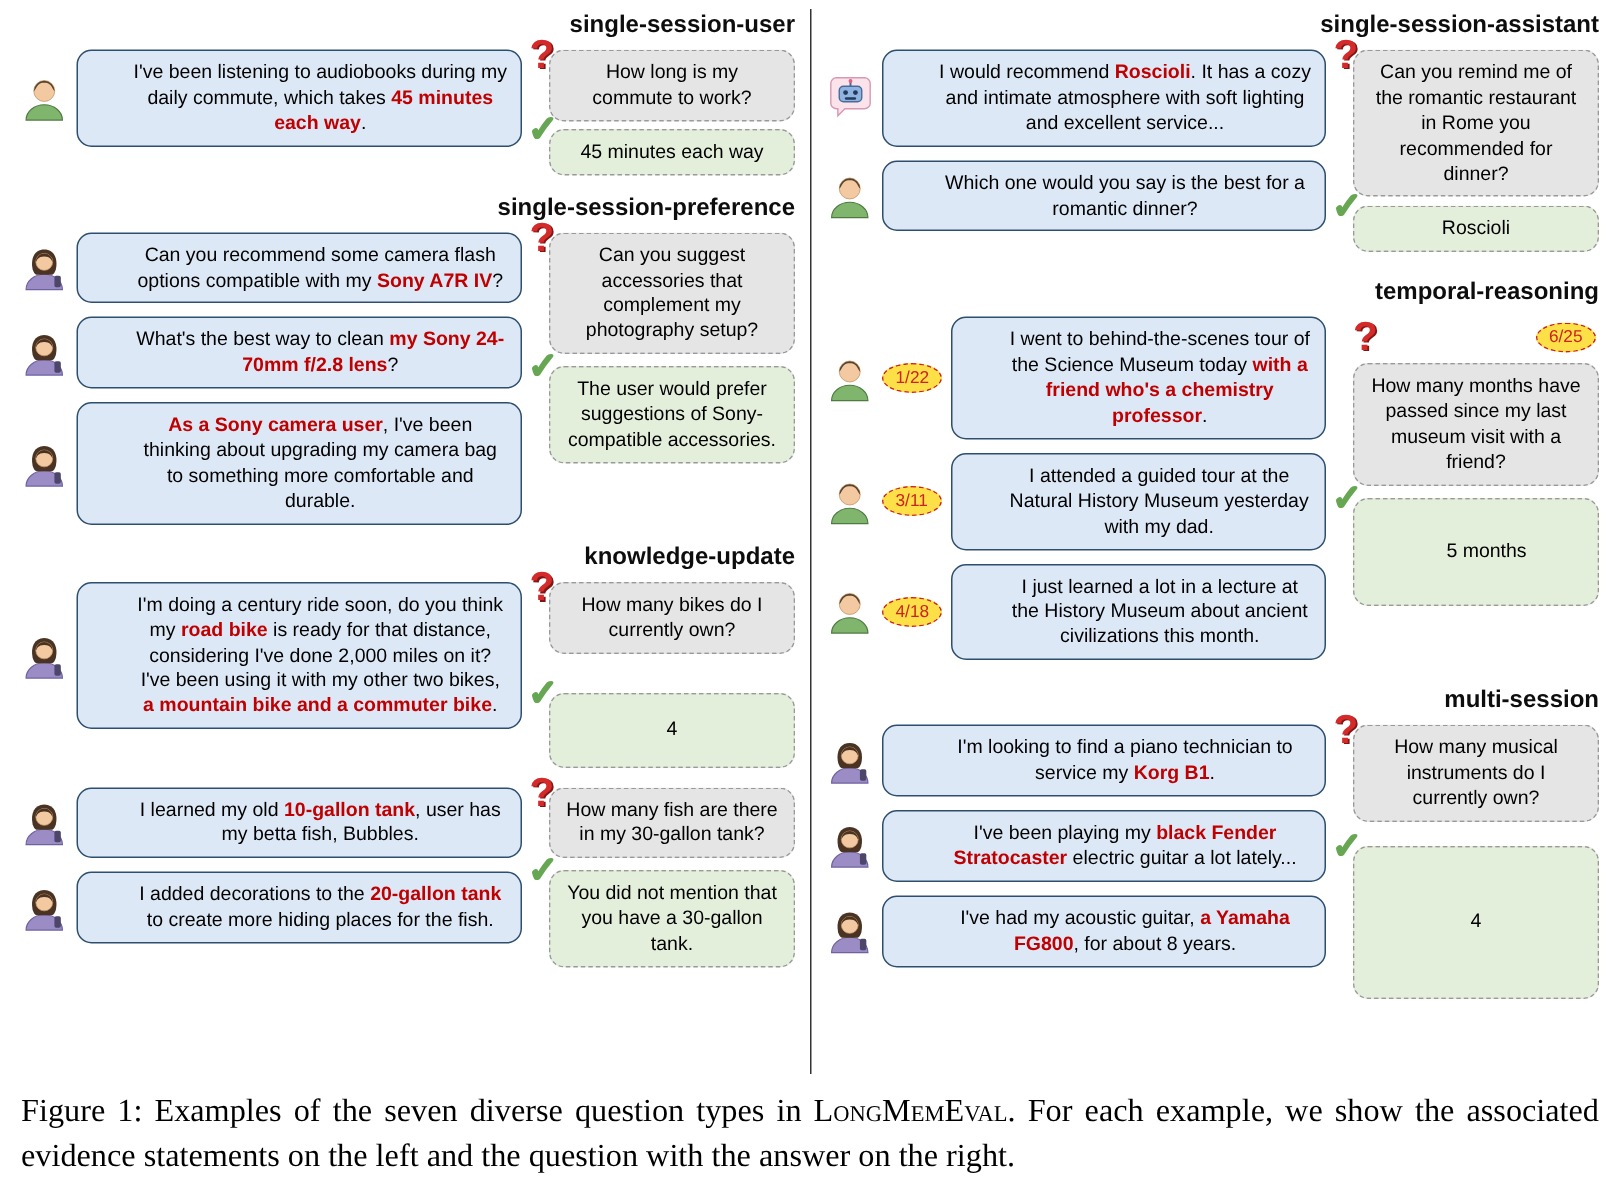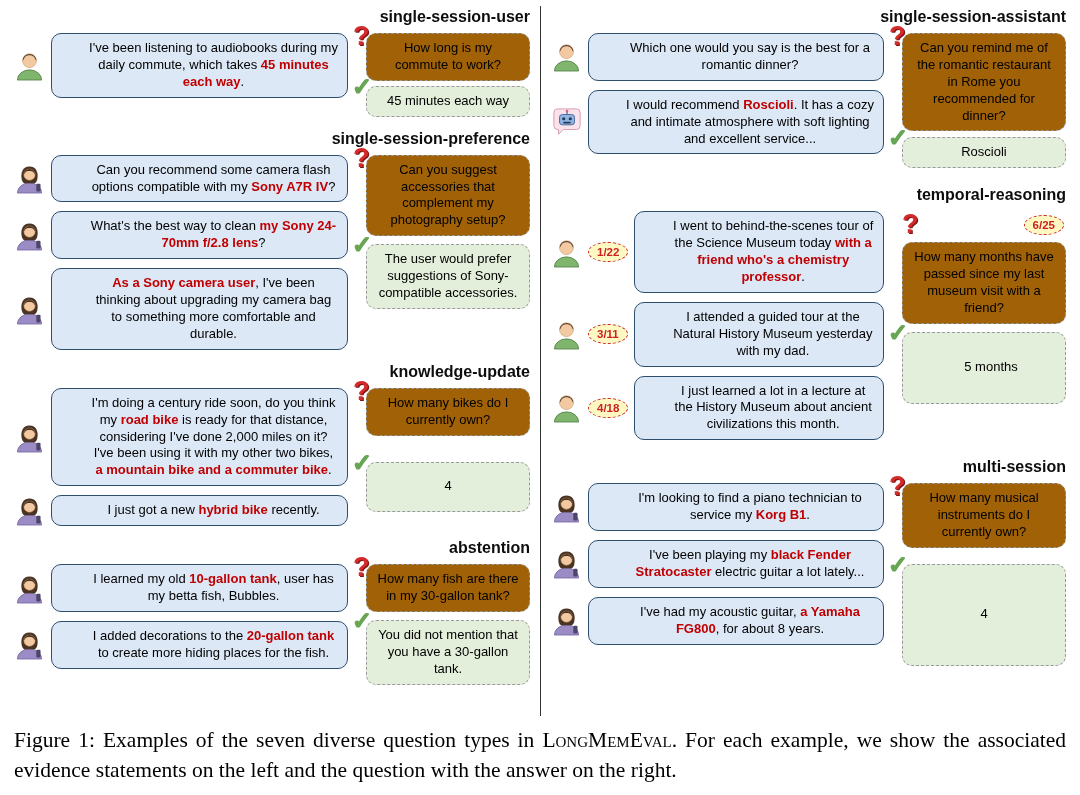--- a/index.html
+++ b/index.html
@@ -16,26 +16,26 @@
   .column[data-name="figure-column-right"] .section { margin-bottom: 18px; }
   .section-title { text-align: right; font-weight: bold; font-size: 16px; color: #0d0d0d; margin-bottom: 7px; }
   .section-body { display: flex; gap: 10px; }
   .evidence-col { flex: 1 1 auto; display: flex; flex-direction: column; gap: 9px; min-width: 0; }
   .qa-col { flex: 0 0 172px; width: 172px; display: flex; flex-direction: column; }
   .evidence-row { display: flex; align-items: center; gap: 6px; }
   .avatar { flex: 0 0 31px; width: 31px; height: 31px; display: inline-block; }
   .avatar svg { display: block; }
   .bubble { border-radius: 10px; padding: 6px 9px; font-size: 13px; line-height: 1.3; text-align: center; }
   .bubble.blue { background: #dce8f6; border: 1.5px solid #2e4e6e; flex: 1 1 auto; padding-left: 37px; }
-  .bubble.yellow { background: #a16207; border: 1.2px dashed #999999; }
+  .bubble.yellow { background: #e5e5e5; border: 1.2px dashed #999999; }
   .bubble.green { background: #e4efdb; border: 1.2px dashed #999999; display: flex; align-items: center; justify-content: center; }
   .red { color: #c00000; font-weight: bold; }
   .date-oval {
-    border: 1.6px dashed #cc2222; color: #cc2222; font-weight: bold; font-size: 11.5px;
-    border-radius: 50%; padding: 3px 8px; white-space: nowrap; flex: 0 0 auto; background: #fef9c3;
+    border: 1.6px dashed #cc2222; color: #cc2222; font-weight: normal; font-size: 11.5px;
+    border-radius: 50%; padding: 3px 8px; white-space: nowrap; flex: 0 0 auto; background: #fde047;
   }
   .q-icon {
     color: #d42a2a; font-weight: bold; font-size: 27px; line-height: 1;
     text-shadow: 1.2px 1.2px 0 #7e1616;
   }
   .check-icon { color: #67a653; font-size: 24px; font-weight: bold; line-height: 1; -webkit-text-stroke: 1px #67a653; }
   .qa-question { position: relative; padding-left: 8px; }
   .qa-question > .q-icon { position: absolute; left: -5px; top: -10px; z-index: 2; }
   .q-icon.inline { position: static; }
   .qa-icons-row { display: flex; justify-content: space-between; align-items: center; margin-bottom: 4px; padding-right: 2px; }
@@ -155,49 +155,36 @@
                 <svg viewBox="0 0 32 32" width="31" height="31">
                   <path d="M3.5 31a12.5 10.5 0 0 1 25 0z" fill="#9b8cc6" stroke="#6f61a0" stroke-width="0.8"></path>
                   <path d="M8 17c-1.5-7 1-13.5 8-13.5S25.5 10 24 17c-.6 2.2-1.5 3.2-2.5 3.8h-11C9.5 20.2 8.6 19.2 8 17z" fill="#4a3322"></path>
                   <circle cx="16" cy="12" r="5.8" fill="#f2c9a0" stroke="#c79b6e" stroke-width="0.5"></circle>
                   <path d="M10.2 12a5.8 5.8 0 0 1 11.6 0c-1-1.5-1.5-3.8-5.8-3.8s-4.8 2.3-5.8 3.8z" fill="#4a3322"></path>
                   <rect x="23" y="21.5" width="4.4" height="8" rx="1.2" fill="#4e4668"></rect>
                 </svg>
               </span>
               <div class="bubble blue" data-name="evidence-bubble"><span class="plain" data-name="evidence-text">I'm doing a century ride soon, do you think my </span><span class="red" data-name="highlighted-text">road bike</span><span class="plain" data-name="evidence-text"> is ready for that distance, considering I've done 2,000 miles on it? I've been using it with my other two bikes, </span><span class="red" data-name="highlighted-text">a mountain bike and a commuter bike</span><span class="plain" data-name="evidence-text">.</span></div>
             </div>
-            <div class="evidence-row" data-name="evidence-row">
-              <span class="avatar" data-name="user-avatar-woman-icon">
-                <svg viewBox="0 0 32 32" width="31" height="31">
-                  <path d="M3.5 31a12.5 10.5 0 0 1 25 0z" fill="#9b8cc6" stroke="#6f61a0" stroke-width="0.8"></path>
-                  <path d="M8 17c-1.5-7 1-13.5 8-13.5S25.5 10 24 17c-.6 2.2-1.5 3.2-2.5 3.8h-11C9.5 20.2 8.6 19.2 8 17z" fill="#4a3322"></path>
-                  <circle cx="16" cy="12" r="5.8" fill="#f2c9a0" stroke="#c79b6e" stroke-width="0.5"></circle>
-                  <path d="M10.2 12a5.8 5.8 0 0 1 11.6 0c-1-1.5-1.5-3.8-5.8-3.8s-4.8 2.3-5.8 3.8z" fill="#4a3322"></path>
-                  <rect x="23" y="21.5" width="4.4" height="8" rx="1.2" fill="#4e4668"></rect>
-                </svg>
-              </span>
-              <div class="bubble blue" data-name="evidence-bubble"><span class="plain" data-name="evidence-text">I just got a new </span><span class="red" data-name="highlighted-text">hybrid bike</span><span class="plain" data-name="evidence-text"> recently.</span></div>
-            </div>
           </div>
           <div class="qa-col" data-name="qa-column">
             <div class="qa-question" data-name="question-block">
               <span class="q-icon" data-name="question-mark-icon">?</span>
               <div class="bubble yellow" data-name="question-bubble"><span class="plain" data-name="question-text">How many bikes do I currently own?</span></div>
             </div>
             <div class="qa-answer" data-name="answer-block">
               <span class="check-icon" data-name="checkmark-icon">✓</span>
               <div class="bubble green" data-name="answer-bubble">
                 <span class="plain" data-name="answer-text">4</span>
               </div>
             </div>
           </div>
         </div>
       </section>
       <section class="section" data-name="section-abstention">
-        <div class="section-title" data-name="section-title">abstention</div>
         <div class="section-body" data-name="section-body">
           <div class="evidence-col" data-name="evidence-column">
             <div class="evidence-row" data-name="evidence-row">
               <span class="avatar" data-name="user-avatar-woman-icon">
                 <svg viewBox="0 0 32 32" width="31" height="31">
                   <path d="M3.5 31a12.5 10.5 0 0 1 25 0z" fill="#9b8cc6" stroke="#6f61a0" stroke-width="0.8"></path>
                   <path d="M8 17c-1.5-7 1-13.5 8-13.5S25.5 10 24 17c-.6 2.2-1.5 3.2-2.5 3.8h-11C9.5 20.2 8.6 19.2 8 17z" fill="#4a3322"></path>
                   <circle cx="16" cy="12" r="5.8" fill="#f2c9a0" stroke="#c79b6e" stroke-width="0.5"></circle>
                   <path d="M10.2 12a5.8 5.8 0 0 1 11.6 0c-1-1.5-1.5-3.8-5.8-3.8s-4.8 2.3-5.8 3.8z" fill="#4a3322"></path>
                   <rect x="23" y="21.5" width="4.4" height="8" rx="1.2" fill="#4e4668"></rect>
@@ -231,44 +218,44 @@
             </div>
           </div>
         </div>
       </section>
     </div>
     <div class="column" data-name="figure-column-right">
       <section class="section" data-name="section-single-session-assistant">
         <div class="section-title" data-name="section-title">single-session-assistant</div>
         <div class="section-body" data-name="section-body">
           <div class="evidence-col" data-name="evidence-column">
-            <div class="evidence-row" data-name="evidence-row">
-              <span class="avatar" data-name="user-avatar-man-icon">
-                <svg viewBox="0 0 32 32" width="31" height="31">
-                  <path d="M3.5 31a12.5 10.5 0 0 1 25 0z" fill="#7fb56d" stroke="#4f7a42" stroke-width="0.8"></path>
-                  <circle cx="16" cy="11" r="7.2" fill="#f2c9a0" stroke="#c79b6e" stroke-width="0.6"></circle>
-                  <path d="M8.8 11.2a7.2 7.2 0 0 1 14.4 0c-1.2-.8-1.8-3.4-3-4.4-1.4-1.2-3-1.4-4.2-1.4s-2.8.2-4.2 1.4c-1.2 1-1.8 3.6-3 4.4z" fill="#5a422c"></path>
-                </svg>
-              </span>
-              <div class="bubble blue" data-name="evidence-bubble"><span class="plain" data-name="evidence-text">Which one would you say is the best for a romantic dinner?</span></div>
-            </div>
             <div class="evidence-row" data-name="evidence-row">
               <span class="avatar" data-name="assistant-robot-icon">
                 <svg viewBox="0 0 32 32" width="32" height="30">
                   <path d="M2 6a4 4 0 0 1 4-4h20a4 4 0 0 1 4 4v14a4 4 0 0 1-4 4H12l-5 5v-5H6a4 4 0 0 1-4-4z" fill="#fbe3ec" stroke="#d898b4" stroke-width="1"></path>
                   <rect x="8" y="8" width="16" height="11" rx="3" fill="#8fb4e0" stroke="#4a6a9a" stroke-width="1"></rect>
                   <line x1="16" y1="8" x2="16" y2="5" stroke="#4a6a9a" stroke-width="1.4"></line>
                   <circle cx="16" cy="4.2" r="1.4" fill="#e06080"></circle>
                   <circle cx="12.5" cy="12.5" r="1.7" fill="#24385c"></circle>
                   <circle cx="19.5" cy="12.5" r="1.7" fill="#24385c"></circle>
                   <rect x="12" y="15.8" width="8" height="1.8" rx="0.9" fill="#24385c"></rect>
                 </svg>
               </span>
               <div class="bubble blue" data-name="evidence-bubble"><span class="plain" data-name="evidence-text">I would recommend </span><span class="red" data-name="highlighted-text">Roscioli</span><span class="plain" data-name="evidence-text">. It has a cozy and intimate atmosphere with soft lighting and excellent service...</span></div>
             </div>
+            <div class="evidence-row" data-name="evidence-row">
+              <span class="avatar" data-name="user-avatar-man-icon">
+                <svg viewBox="0 0 32 32" width="31" height="31">
+                  <path d="M3.5 31a12.5 10.5 0 0 1 25 0z" fill="#7fb56d" stroke="#4f7a42" stroke-width="0.8"></path>
+                  <circle cx="16" cy="11" r="7.2" fill="#f2c9a0" stroke="#c79b6e" stroke-width="0.6"></circle>
+                  <path d="M8.8 11.2a7.2 7.2 0 0 1 14.4 0c-1.2-.8-1.8-3.4-3-4.4-1.4-1.2-3-1.4-4.2-1.4s-2.8.2-4.2 1.4c-1.2 1-1.8 3.6-3 4.4z" fill="#5a422c"></path>
+                </svg>
+              </span>
+              <div class="bubble blue" data-name="evidence-bubble"><span class="plain" data-name="evidence-text">Which one would you say is the best for a romantic dinner?</span></div>
+            </div>
           </div>
           <div class="qa-col" data-name="qa-column">
             <div class="qa-question" data-name="question-block">
               <span class="q-icon" data-name="question-mark-icon">?</span>
               <div class="bubble yellow" data-name="question-bubble"><span class="plain" data-name="question-text">Can you remind me of the romantic restaurant in Rome you recommended for dinner?</span></div>
             </div>
             <div class="qa-answer" data-name="answer-block">
               <span class="check-icon" data-name="checkmark-icon">✓</span>
               <div class="bubble green" data-name="answer-bubble">
                 <span class="plain" data-name="answer-text">Roscioli</span>

